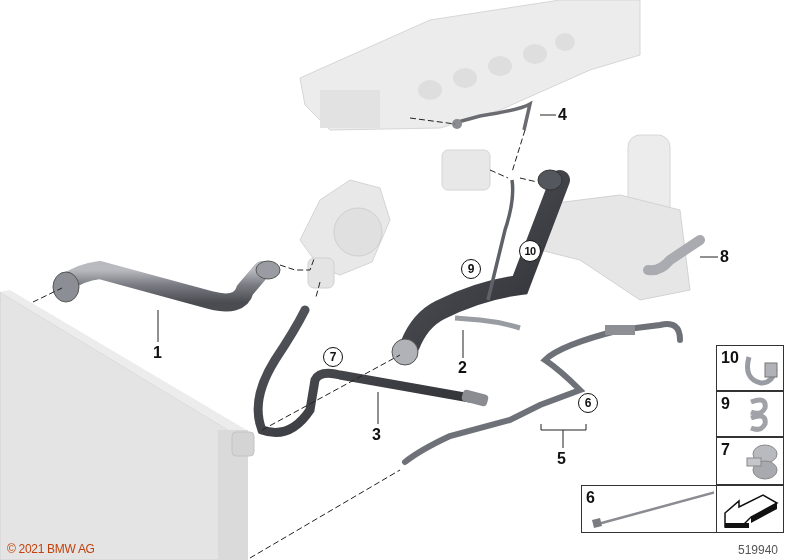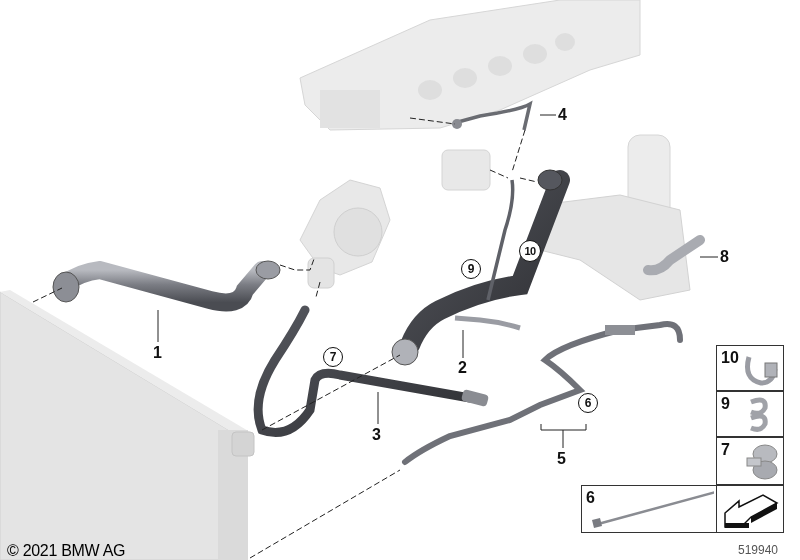--- a/index.html
+++ b/index.html
@@ -6,21 +6,21 @@
   body { width: 800px; height: 560px; position: relative; overflow: hidden;
          font-family: "Liberation Sans", sans-serif; }
   #diagram { position: absolute; left: 0; top: 0; width: 800px; height: 560px; }
   .callout { position: absolute; font-weight: bold; font-size: 16px; color: #111;
              font-family: "Liberation Sans", sans-serif; line-height: 1; }
   .circled { position: absolute; width: 20px; height: 20px; border: 1.6px solid #111;
              border-radius: 50%; background: #fff; display: flex; align-items: center;
              justify-content: center; font-weight: bold; font-size: 12px; color: #111;
              font-family: "Liberation Sans", sans-serif; box-sizing: border-box; }
   .circled.wide { width: 22px; height: 22px; font-size: 11px; letter-spacing: -0.5px; }
-  .copyright { position: absolute; left: 7px; top: 542px; font-size: 16px; color: #000000;
+  .copyright { position: absolute; left: 7px; top: 542px; font-size: 12px; color: #c2410c;
                letter-spacing: -0.3px; }
   .image-id { position: absolute; left: 738px; top: 543px; font-size: 12px; color: #555; }
   .legend-box { position: absolute; border: 1px solid #333; background: #fff; box-sizing: border-box; }
   .legend-num { position: absolute; left: 4px; top: 3px; font-weight: bold; font-size: 16px; color: #111; }
 </style>
 </head>
 <body>
 
 <div id="diagram">
 

